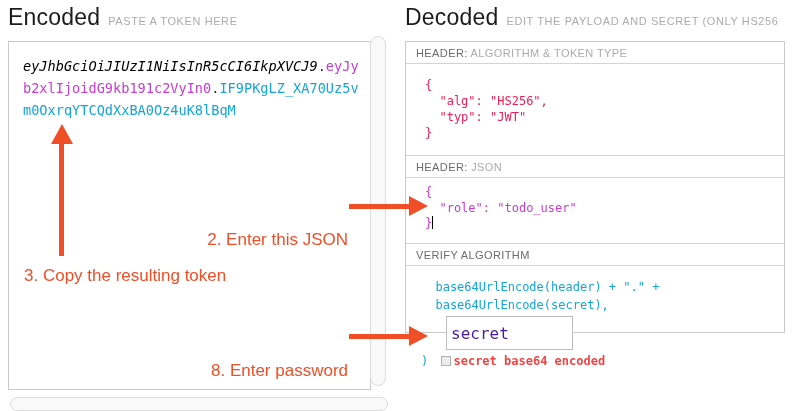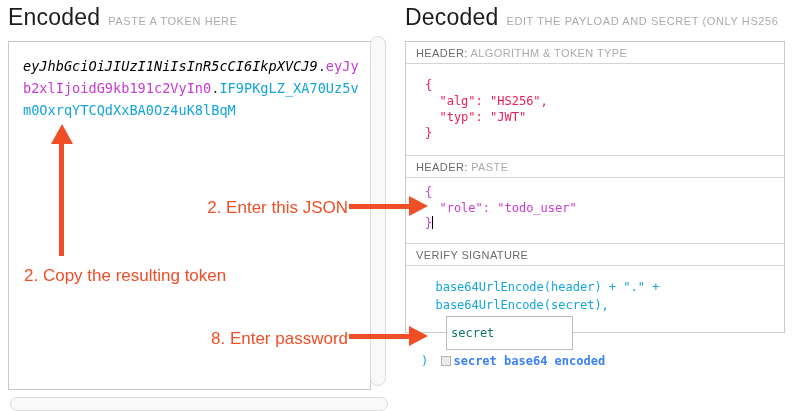--- a/index.html
+++ b/index.html
@@ -30,28 +30,28 @@
   .code { font-family:"DejaVu Sans Mono","Liberation Mono",monospace; font-size:12px; }
   .code-line { white-space:pre; }
 
   .hdr-code { height:92px; border-bottom:1px solid #d4d4d4; padding:13px 0 0 19px; color:#ef1d55; line-height:16px; }
   .pld-code { height:66px; border-bottom:1px solid #d4d4d4; padding:7px 0 0 19px;  color:#c93ad6; line-height:15.5px; }
   .sig-code { height:110px; padding:12px 0 0 15px; color:#14a5dc; line-height:18px; }
 
   .caret { display:inline-block; width:0; height:13px; border-left:1px solid #000; vertical-align:-2px; }
 
   .secret-input { display:block; margin:2px 0 2px 25px; width:127px; height:17px; border:1px solid #bdbdbd; background:#fff;
-                  font-family:"DejaVu Sans Mono","Liberation Mono",monospace; font-size:12px; color:#0f766e; padding:16px 4px; outline:none; }
+                  font-family:"DejaVu Sans Mono","Liberation Mono",monospace; font-size:16px; color:#4c1d95; padding:16px 4px; outline:none; }
   .cb-row { margin-top:2px; white-space:pre; }
   .cb { display:inline-block; width:10px; height:10px; background:#ececec; border:1px solid #b2b2b2; vertical-align:-1px; margin:0 2px 0 6px; }
-  .cb-label { font-weight:bold; color:#3b82f6; }
+  .cb-label { font-weight:bold; color:#ef4444; }
 
   
   .ann { position:absolute; color:#f04e27; font-size:17px; }
-  .ann-right { width:208px; text-align:right; }
+  .ann-right { width:208px; text-align:right;margin-top:32px; }
   .shaft-h { position:absolute; height:5px; background:#f04e27; }
   .shaft-v { position:absolute; width:5px;  background:#f04e27; }
   .head-right { position:absolute; width:0; height:0; border-top:10px solid transparent; border-bottom:10px solid transparent; border-left:19px solid #f04e27; }
   .head-up    { position:absolute; width:0; height:0; border-left:11px solid transparent; border-right:11px solid transparent; border-bottom:20px solid #f04e27; }
 </style>
 </head>
 <body>
 
 <div class="stage">
 
@@ -76,44 +76,44 @@
     </div>
     <div class="hdr-code code">
       <div class="code-line">{</div>
       <div class="code-line">  "alg": "HS256",</div>
       <div class="code-line">  "typ": "JWT"</div>
       <div class="code-line">}</div>
     </div>
 
     <div class="sec-bar">
       <span class="strong">HEADER:</span>
-      <span class="light">PASTE</span>
+      <span class="light">JSON</span>
     </div>
     <div class="pld-code code">
       <div class="code-line">{</div>
       <div class="code-line">  "role": "todo_user"</div>
       <div class="code-line"><span>}</span><span class="caret"></span></div>
     </div>
 
     <div class="sec-bar">
-      <span class="strong">VERIFY SIGNATURE</span>
+      <span class="strong">VERIFY ALGORITHM</span>
     </div>
     <div class="sig-code code">
       <div class="code-line">  base64UrlEncode(header) + "." +</div>
       <div class="code-line">  base64UrlEncode(secret),</div>
       <input class="secret-input" type="text" value="secret" style="">
       <div class="cb-row"><span>) </span><span class="cb"></span><span class="cb-label">secret base64 encoded</span></div>
     </div>
   </div>
 
   <div class="ann ann-right" style="left:140px; top:198px;">2. Enter this JSON</div>
   <div class="shaft-h" style="left:349px; top:204px; width:61px;"></div>
   <div class="head-right" style="left:409px; top:196px;"></div>
 
-  <div class="ann" style="left:24px; top:266px;">2. Copy the resulting token</div>
+  <div class="ann" style="left:24px; top:266px;">3. Copy the resulting token</div>
   <div class="head-up" style="left:51px; top:124px;"></div>
   <div class="shaft-v" style="left:59px; top:142px; height:114px;"></div>
 
   <div class="ann ann-right" style="left:140px; top:329px;">8. Enter password</div>
   <div class="shaft-h" style="left:349px; top:334px; width:61px;"></div>
   <div class="head-right" style="left:409px; top:326px;"></div>
 
 </div>
 
 </body></html>

